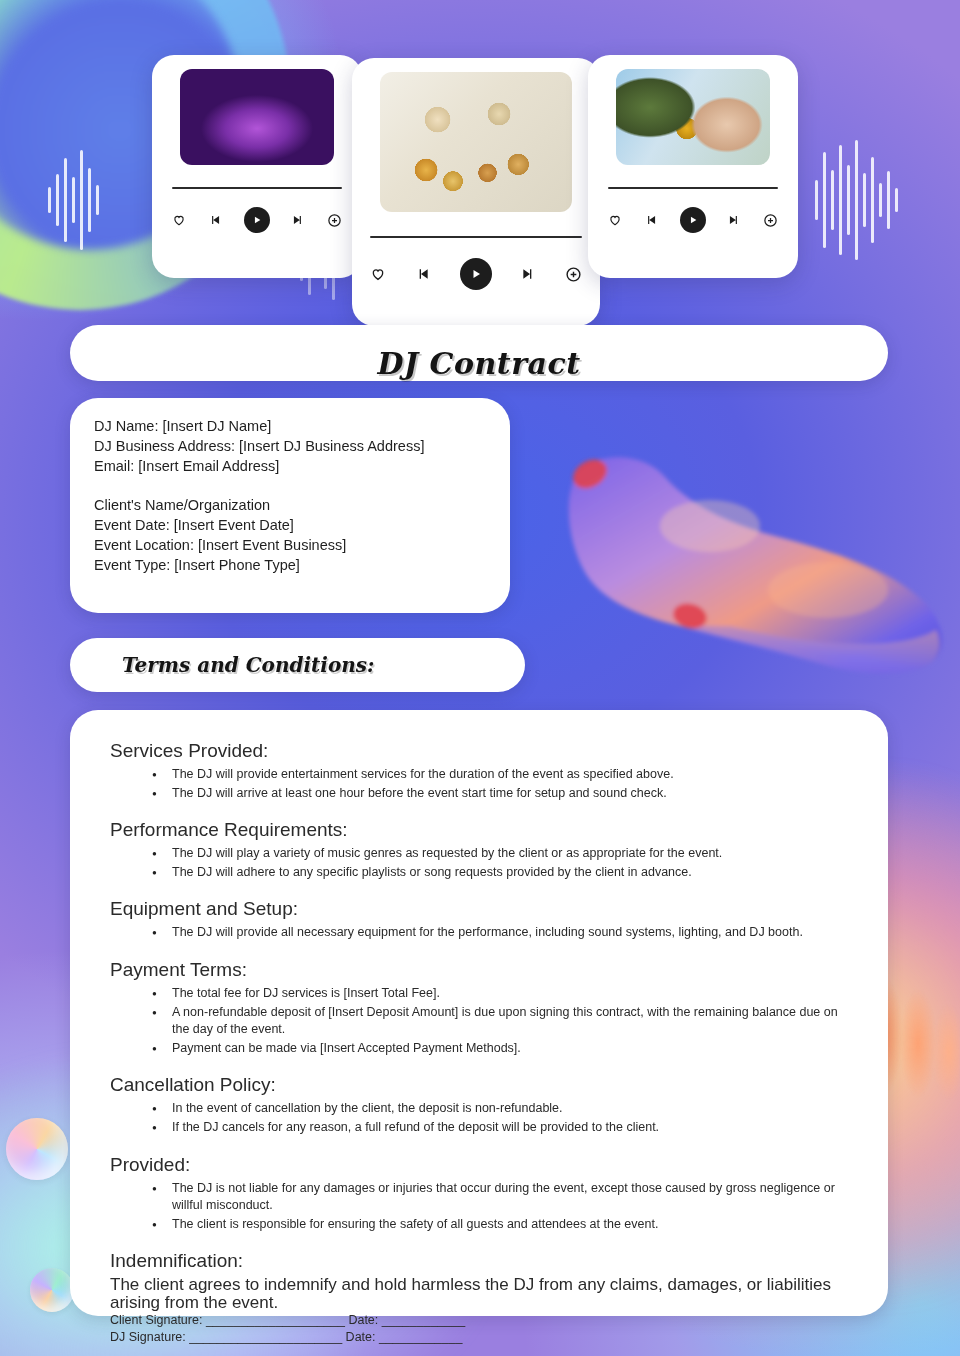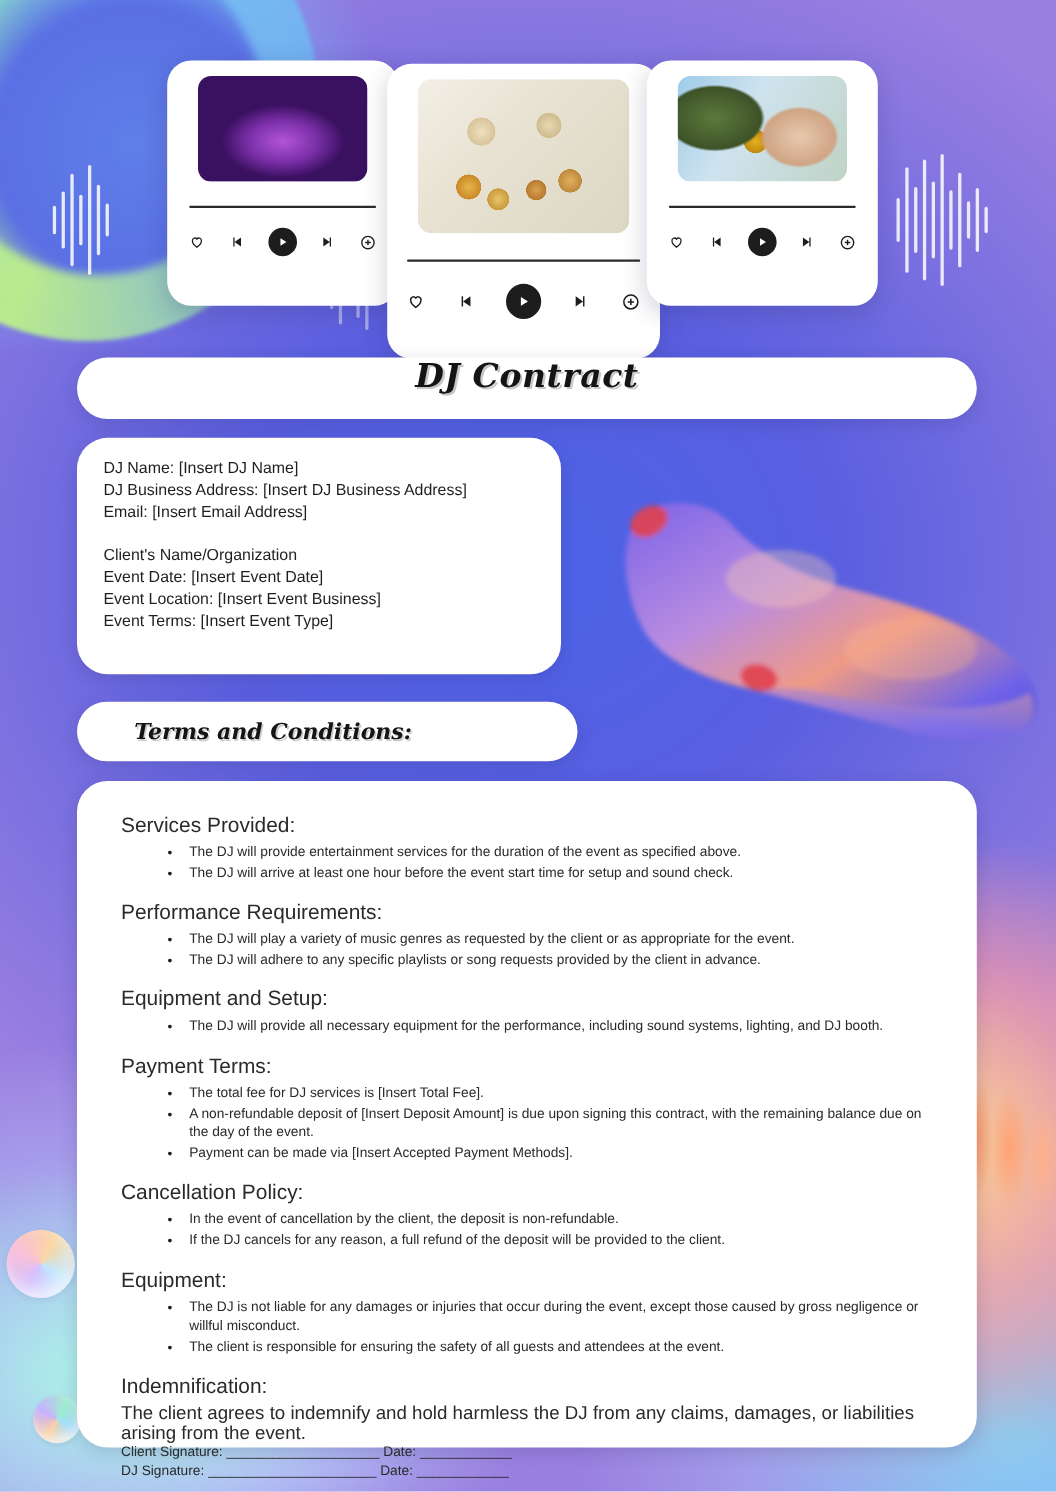--- a/index.html
+++ b/index.html
@@ -206,21 +206,21 @@
   
   .card {
     position: absolute;
     background: #ffffff;
     border-radius: 28px;
     box-shadow: 0 4px 16px rgba(40,40,90,0.18);
   }
   .title-card {
     left: 70px; top: 325px;
     width: 818px; height: 56px;
-    display: flex; align-items: flex-start; justify-content: center;
+    display: flex; align-items: flex-end; justify-content: center;
   }
   .doc-title {
     font-family: "DejaVu Serif", serif;
     font-weight: bold;
     font-style: italic;
     font-size: 30px;
     color: #141414;
     letter-spacing: 0.5px;
     text-shadow: 2px 2px 0 rgba(0,0,0,0.22);
   }
@@ -483,21 +483,21 @@
   </div>
 
   <div class="card info-card">
     <div class="info-line">DJ Name: [Insert DJ Name]</div>
     <div class="info-line">DJ Business Address: [Insert DJ Business Address]</div>
     <div class="info-line">Email: [Insert Email Address]</div>
     <div class="info-gap"></div>
     <div class="info-line">Client's Name/Organization</div>
     <div class="info-line">Event Date: [Insert Event Date]</div>
     <div class="info-line">Event Location: [Insert Event Business]</div>
-    <div class="info-line">Event Terms: [Insert Event Type]</div>
+    <div class="info-line">Event Type: [Insert Phone Type]</div>
   </div>
 
   <div class="card terms-card">
     <div class="terms-title">Terms and Conditions:</div>
   </div>
 
   <div class="card body-card">
 
     <div class="sec-block">
       <div class="sec-head">Services Provided:</div>
@@ -533,21 +533,21 @@
 
     <div class="sec-block">
       <div class="sec-head">Cancellation Policy:</div>
       <ul class="bullets">
         <li>In the event of cancellation by the client, the deposit is non-refundable.</li>
         <li>If the DJ cancels for any reason, a full refund of the deposit will be provided to the client.</li>
       </ul>
     </div>
 
     <div class="sec-block">
-      <div class="sec-head">Equipment:</div>
+      <div class="sec-head">Provided:</div>
       <ul class="bullets">
         <li>The DJ is not liable for any damages or injuries that occur during the event, except those caused by gross negligence or willful misconduct.</li>
         <li>The client is responsible for ensuring the safety of all guests and attendees at the event.</li>
       </ul>
     </div>
 
     <div>
       <div class="sec-head">Indemnification:</div>
       <div class="indem-text">The client agrees to indemnify and hold harmless the DJ from any claims, damages, or liabilities arising from the event.</div>
       <div class="sig-line">Client Signature: ____________________  Date: ____________</div>

